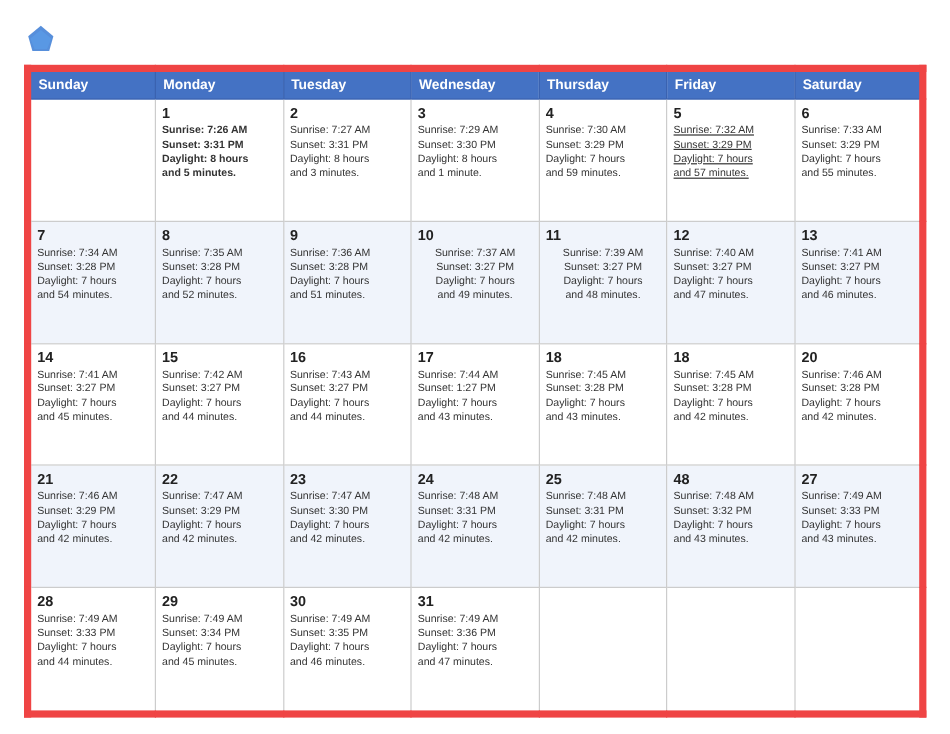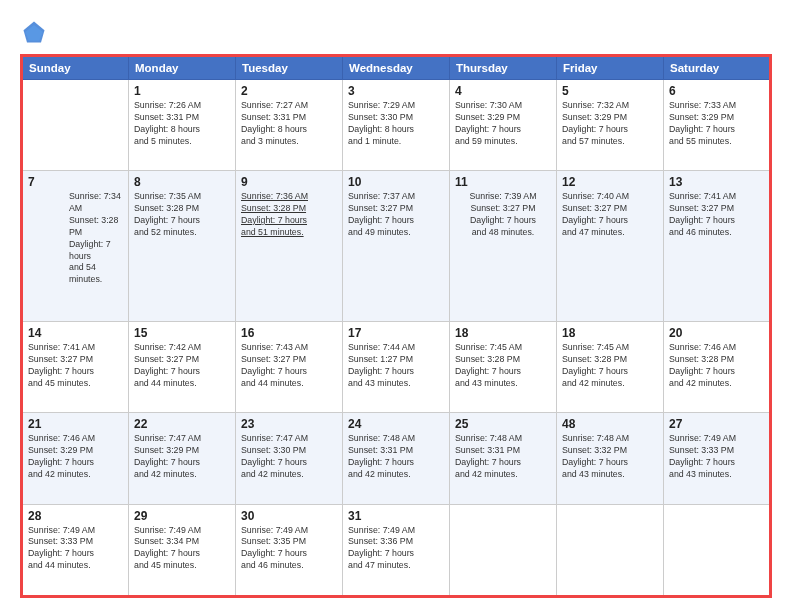--- a/index.html
+++ b/index.html
@@ -57,21 +57,21 @@
       font-weight: bold;
       color: #333;
       line-height: 1.1;
     }
     .location {
       font-size: 14px;
       color: #555;
     }
     .calendar {
       flex: 1;
-      border: 3px solid #ef4444;
+      border: 6px solid #ef4444;
       border-collapse: collapse;
       width: 100%;
       table-layout: fixed;
     }
     .calendar th {
       background: #4472c4;
       color: #fff;
       font-size: 11.5px;
       font-weight: bold;
       text-align: left;
@@ -142,21 +142,21 @@
           <th>Thursday</th>
           <th>Friday</th>
           <th>Saturday</th>
         </tr>
     </thead>
     <tbody id="calendar-body">
     <tr class="row-white">
           <td class="empty-cell"></td>
           <td>
             <span class="day-number">1</span>
-            <div class="day-info" style="white-space: pre-line;">Sunrise: 7:26 AM
+            <div class="day-info" style="white-space: pre-line; font-weight: bold;">Sunrise: 7:26 AM
 Sunset: 3:31 PM
 Daylight: 8 hours
 and 5 minutes.</div>
           </td>
           <td>
             <span class="day-number">2</span>
             <div class="day-info" style="white-space: pre-line;">Sunrise: 7:27 AM
 Sunset: 3:31 PM
 Daylight: 8 hours
 and 3 minutes.</div>
@@ -170,58 +170,58 @@
           </td>
           <td>
             <span class="day-number">4</span>
             <div class="day-info" style="white-space: pre-line;">Sunrise: 7:30 AM
 Sunset: 3:29 PM
 Daylight: 7 hours
 and 59 minutes.</div>
           </td>
           <td>
             <span class="day-number">5</span>
-            <div class="day-info" style="white-space: pre-line;">Sunrise: 7:32 AM
+            <div class="day-info" style="white-space: pre-line; text-decoration: underline;">Sunrise: 7:32 AM
 Sunset: 3:29 PM
 Daylight: 7 hours
 and 57 minutes.</div>
           </td>
           <td>
             <span class="day-number">6</span>
             <div class="day-info" style="white-space: pre-line;">Sunrise: 7:33 AM
 Sunset: 3:29 PM
 Daylight: 7 hours
 and 55 minutes.</div>
           </td>
         </tr>
         <tr class="row-shaded">
           <td>
             <span class="day-number">7</span>
-            <div class="day-info" style="white-space: pre-line; margin-left: 41px;">Sunrise: 7:34 AM
+            <div class="day-info" style="white-space: pre-line;">Sunrise: 7:34 AM
 Sunset: 3:28 PM
 Daylight: 7 hours
 and 54 minutes.</div>
           </td>
           <td>
             <span class="day-number">8</span>
             <div class="day-info" style="white-space: pre-line;">Sunrise: 7:35 AM
 Sunset: 3:28 PM
 Daylight: 7 hours
 and 52 minutes.</div>
           </td>
           <td>
             <span class="day-number">9</span>
-            <div class="day-info" style="white-space: pre-line; text-decoration: underline;">Sunrise: 7:36 AM
+            <div class="day-info" style="white-space: pre-line;">Sunrise: 7:36 AM
 Sunset: 3:28 PM
 Daylight: 7 hours
 and 51 minutes.</div>
           </td>
           <td>
             <span class="day-number">10</span>
-            <div class="day-info" style="white-space: pre-line;">Sunrise: 7:37 AM
+            <div class="day-info" style="white-space: pre-line; text-align: center;">Sunrise: 7:37 AM
 Sunset: 3:27 PM
 Daylight: 7 hours
 and 49 minutes.</div>
           </td>
           <td>
             <span class="day-number">11</span>
             <div class="day-info" style="white-space: pre-line; text-align: center;">Sunrise: 7:39 AM
 Sunset: 3:27 PM
 Daylight: 7 hours
 and 48 minutes.</div>

